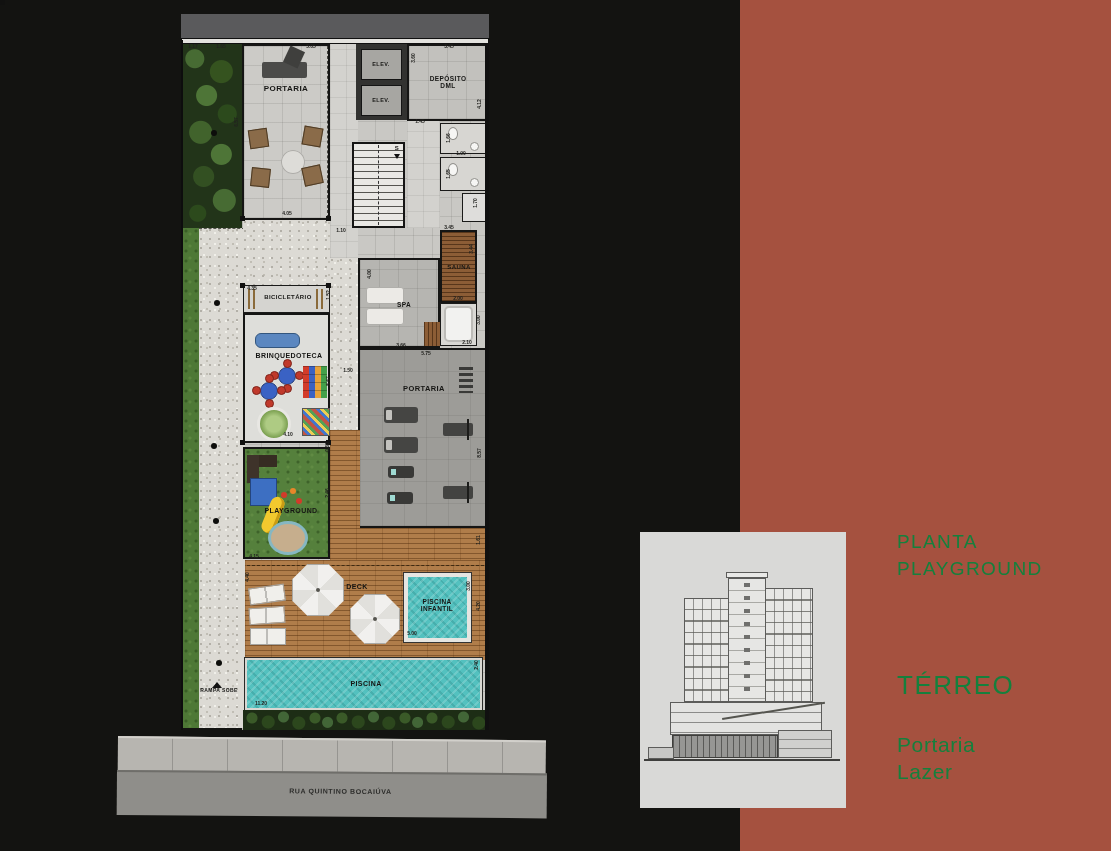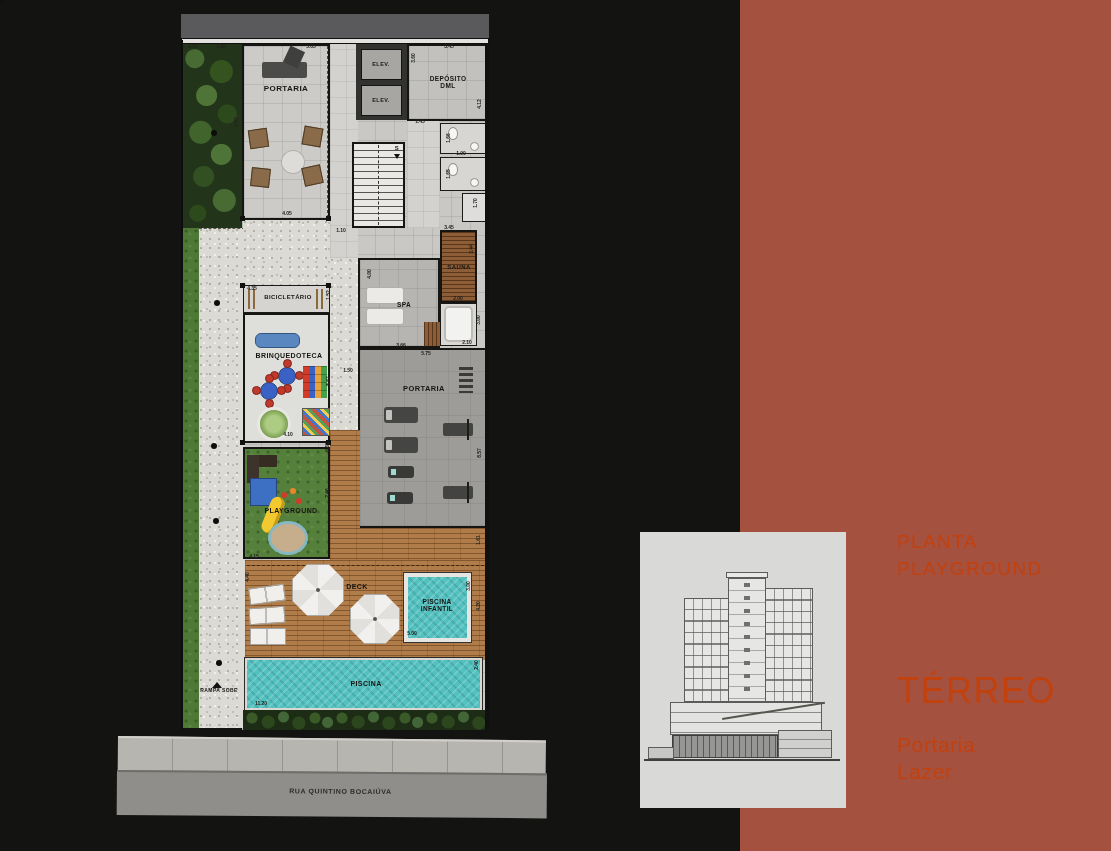--- a/index.html
+++ b/index.html
@@ -49,23 +49,23 @@
     radial-gradient(circle at 94% 62%,#426637 0 5px,transparent 6px);
     background-size:90px 20px;}
   .wall2{border:2px solid #151514;box-sizing:border-box;}
   .wall1{border:1.5px solid #1a1a19;box-sizing:border-box;}
   
   #room-labels,#dim-labels{position:absolute;inset:0;pointer-events:none;}
   .rlabel{position:absolute;color:#161614;font-weight:bold;white-space:pre-line;
           text-align:center;line-height:1.15;letter-spacing:.4px;}
   .dlabel{position:absolute;color:#22221f;font-size:5px;font-weight:bold;white-space:nowrap;}
   
-  .cream{color:#c2410c;}
+  .cream{color:#15803d;}
   .ptitle{font-size:19px;letter-spacing:1.4px;line-height:27px;font-weight:normal;}
-  .pfloor{font-size:36px;letter-spacing:1.5px;font-weight:normal;}
+  .pfloor{font-size:26px;letter-spacing:1.5px;font-weight:normal;}
   .pitem{font-size:21px;letter-spacing:.6px;font-weight:normal;line-height:27px;}
   
   .umb{position:absolute;clip-path:polygon(30% 0,70% 0,100% 30%,100% 70%,70% 100%,30% 100%,0 70%,0 30%);
        background:conic-gradient(#f1f0ee 0 45deg,#e1e0dc 45deg 90deg,#f1f0ee 90deg 135deg,#e1e0dc 135deg 180deg,#f1f0ee 180deg 225deg,#e1e0dc 225deg 270deg,#f1f0ee 270deg 315deg,#e1e0dc 315deg 360deg);
        box-shadow:inset 0 0 0 1px #a9a8a4;}
   .umb::after{content:"";position:absolute;left:50%;top:50%;width:4px;height:4px;margin:-2px;
        border-radius:50%;background:#55544f;}
   .lng{position:absolute;width:34px;height:15px;border:1px solid #a5a4a0;
        background:linear-gradient(90deg,#f0efeb 0 15px,#bdbcb8 15px 17px,#f0efeb 17px 34px);}
   .ttable{position:absolute;width:16px;height:16px;border-radius:50%;background:#3a62c4;border:1px solid #263f7a;}

